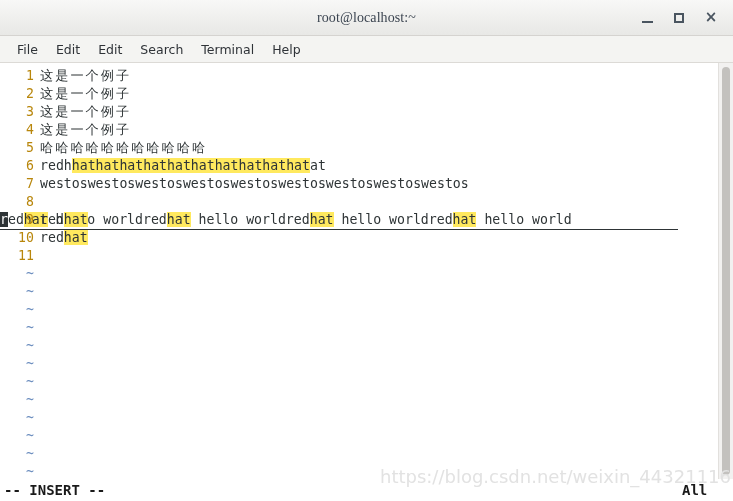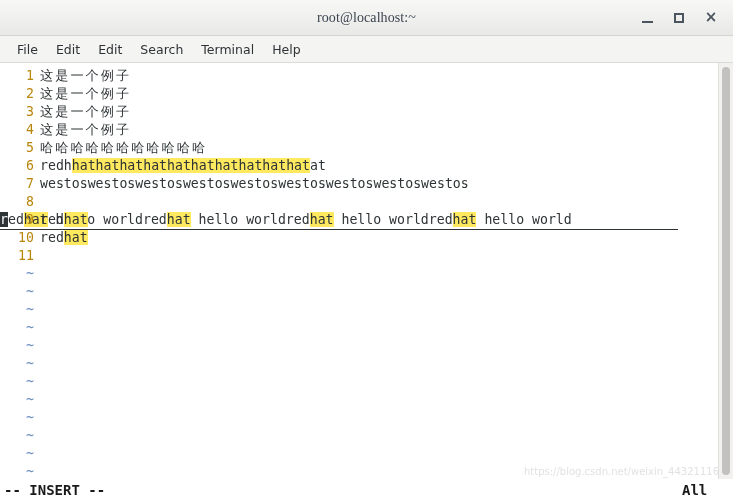--- a/index.html
+++ b/index.html
@@ -208,24 +208,24 @@
   }
   .status-scroll {
     position: absolute;
     left: 682px;
     top: 0;
   }
 
   
   .watermark {
     position: absolute;
-    right: 14px;
+    right: 2px;
     top: 466px;
     font-family: "DejaVu Sans", sans-serif;
-    font-size: 10px;
+    font-size: 18px;
     color: #e2e2e2;
     white-space: nowrap;
     pointer-events: none;
     user-select: none;
   }
 </style>
 </head>
 <body>
 
 <div id="app">

